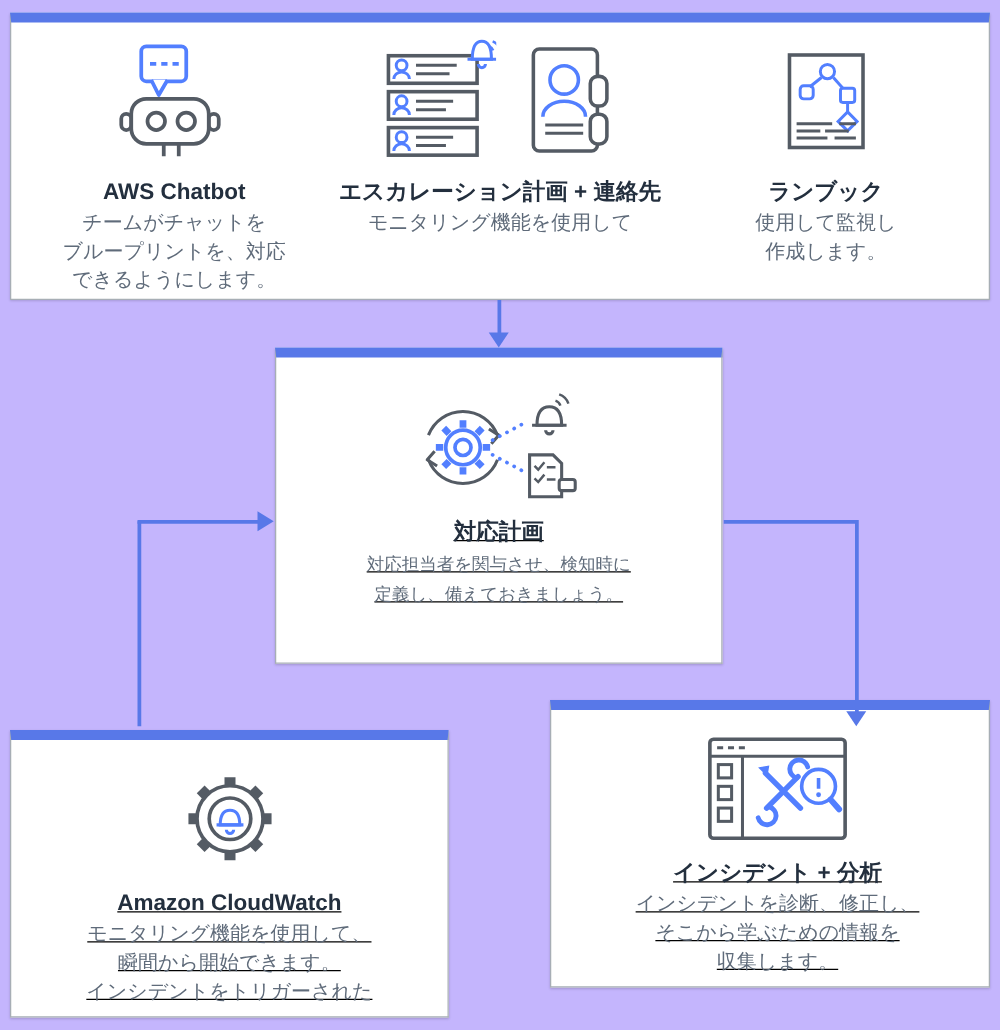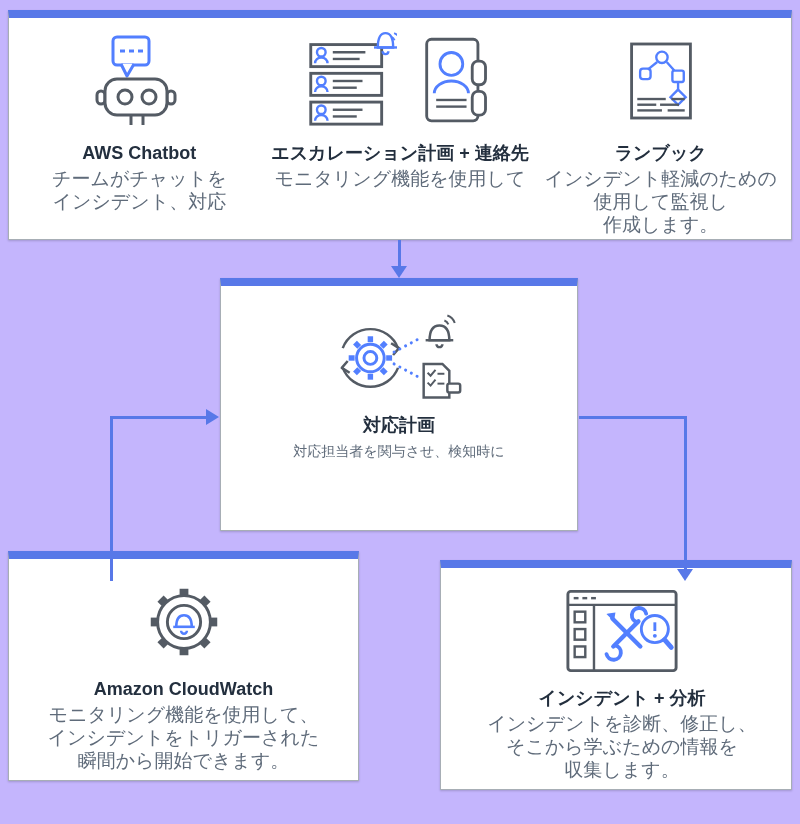--- a/index.html
+++ b/index.html
@@ -7,30 +7,30 @@
     position:relative;width:800px;height:824px;background:#c4b5fd;
     font-family:"Liberation Sans","DejaVu Sans",sans-serif;overflow:hidden;
   }
   .box{
     position:absolute;background:#ffffff;box-sizing:border-box;
     border:1px solid #a7aeb5;border-top:8px solid #5878e8;
     box-shadow:0 1px 2px rgba(0,0,0,0.18);
   }
   #box-top{left:8px;top:10px;width:784px;height:230px;display:flex;}
   #box-mid{left:220px;top:278px;width:358px;height:253px;}
-  #box-bl{left:8px;top:551px;width:351px;height:230px;}
+  #box-bl{left:8px;top:584px;width:351px;height:230px;}
   #box-br{left:440px;top:560px;width:352px;height:230px;padding-left:12px;}
   .col{flex:1;display:flex;flex-direction:column;align-items:center;}
-  .stack{display:flex;flex-direction:column;align-items:center;width:100%;height:100%;}
+  .stack{display:flex;flex-direction:column;align-items:center;width:100%;height:100%;text-decoration:underline;}
   .icon-area{display:flex;align-items:center;justify-content:center;gap:24px;}
   #box-top .icon-area{height:110px;margin-top:8px;}
   #box-mid .icon-area{height:104px;margin-top:18px;}
   #box-bl .icon-area,#box-br .icon-area{height:100px;margin-top:13px;}
   .card-title{font-size:18px;font-weight:bold;color:#232f3e;text-align:center;margin-top:6px;line-height:22px;}
-  .card-desc{font-size:19px;color:#5f6b7a;text-align:center;line-height:23px;margin-top:3px;}
+  .card-desc{font-size:16px;color:#5f6b7a;text-align:center;line-height:23px;margin-top:3px;}
   #box-mid .card-desc{font-size:14px;line-height:24px;}
   .aline{position:absolute;background:#5878e8;}
   .ahead{position:absolute;width:0;height:0;}
   .ahead.down{border-left:8px solid transparent;border-right:8px solid transparent;border-top:12px solid #5878e8;}
   .ahead.right{border-top:8px solid transparent;border-bottom:8px solid transparent;border-left:13px solid #5878e8;}
   svg{display:block;}
 </style>
 </head>
 <body>
 
@@ -53,21 +53,22 @@
           <rect x="18" y="48" width="62" height="36" rx="12" fill="#fff" stroke="#545b64" stroke-width="3"></rect>
           <circle cx="38" cy="66" r="7" fill="none" stroke="#545b64" stroke-width="3"></circle>
           <circle cx="62" cy="66" r="7" fill="none" stroke="#545b64" stroke-width="3"></circle>
           <line x1="44" y1="84" x2="44" y2="94" stroke="#545b64" stroke-width="3"></line>
           <line x1="56" y1="84" x2="56" y2="94" stroke="#545b64" stroke-width="3"></line>
         </svg>
       </div>
       <div class="card-title">AWS Chatbot</div>
       <div class="card-desc">
         <div>チームがチャットを</div>
-        <div>インシデント、対応</div>
+        <div>ブループリントを、対応</div>
+        <div>できるようにします。</div>
       </div>
     </div>
 
     <div class="col">
       <div class="icon-area">
         <svg width="92" height="104" viewBox="0 0 96 108">
           <g fill="#fff" stroke="#545b64" stroke-width="3">
             <rect x="6" y="16" width="74" height="23"></rect>
             <rect x="6" y="46" width="74" height="23"></rect>
             <rect x="6" y="76" width="74" height="23"></rect>
@@ -132,21 +133,20 @@
               <line x1="50" y1="63" x2="64" y2="63"></line>
             <line x1="14" y1="69" x2="34" y2="69"></line>
               <line x1="38" y1="69" x2="58" y2="69"></line>
             <line x1="14" y1="75" x2="40" y2="75"></line>
               <line x1="46" y1="75" x2="64" y2="75"></line>
           </g>
         </svg>
       </div>
       <div class="card-title">ランブック</div>
       <div class="card-desc">
-        <div>インシデント軽減のための</div>
         <div>使用して監視し</div>
         <div>作成します。</div>
       </div>
     </div>
   </div>
 
   <div class="box" id="box-mid">
     <div class="stack">
       <div class="icon-area">
         <svg width="148" height="100" viewBox="0 0 150 100">
@@ -185,20 +185,21 @@
               <line x1="114" y1="68" x2="121" y2="68" stroke-width="2"></line>
             <path d="M104,77 l3,3 l5,-6" stroke-width="2"></path>
               <line x1="114" y1="78" x2="121" y2="78" stroke-width="2"></line>
             <rect x="124" y="78" width="13" height="9" rx="2" fill="#fff"></rect>
           </g>
         </svg>
       </div>
       <div class="card-title">対応計画</div>
       <div class="card-desc">
         <div>対応担当者を関与させ、検知時に</div>
+        <div>定義し、備えておきましょう。</div>
       </div>
     </div>
   </div>
 
   <div class="box" id="box-bl">
     <div class="stack">
       <div class="icon-area">
         <svg width="88" height="88" viewBox="0 0 90 90">
           <g stroke="#545b64" stroke-width="9">
             <line x1="71" y1="45" x2="79" y2="45"></line>
@@ -215,22 +216,22 @@
           <g stroke="#527fff" stroke-width="2.5" fill="none">
             <path d="M37,50 q0,-12 8,-12 q8,0 8,12 z" fill="#fff"></path>
             <line x1="34" y1="50" x2="56" y2="50"></line>
             <path d="M42,54 a3,3 0 0 0 6,0"></path>
           </g>
         </svg>
       </div>
       <div class="card-title">Amazon CloudWatch</div>
       <div class="card-desc">
         <div>モニタリング機能を使用して、</div>
+        <div>瞬間から開始できます。</div>
         <div>インシデントをトリガーされた</div>
-        <div>瞬間から開始できます。</div>
       </div>
     </div>
   </div>
 
   <div class="box" id="box-br">
     <div class="stack">
       <div class="icon-area">
         <svg width="114" height="86" viewBox="0 0 118 88">
           <rect x="3" y="3" width="112" height="82" rx="3" fill="#fff" stroke="#545b64" stroke-width="3"></rect>
           <line x1="3" y1="17" x2="115" y2="17" stroke="#545b64" stroke-width="2.5"></line>

